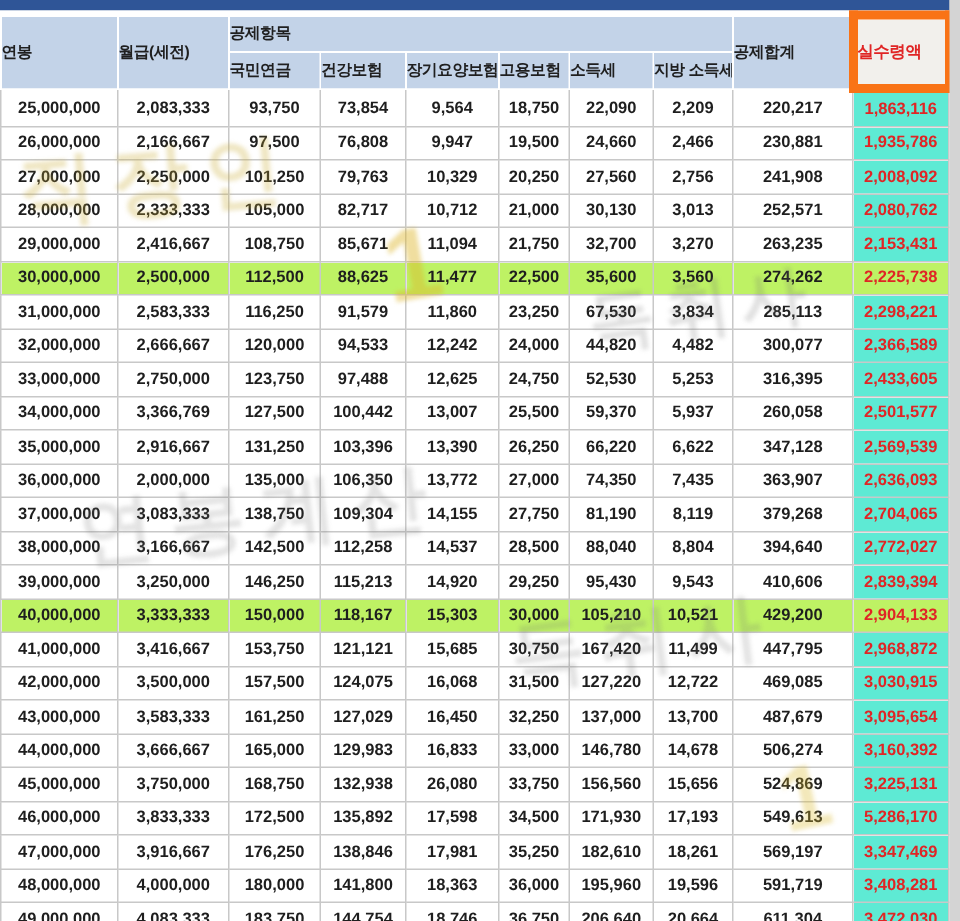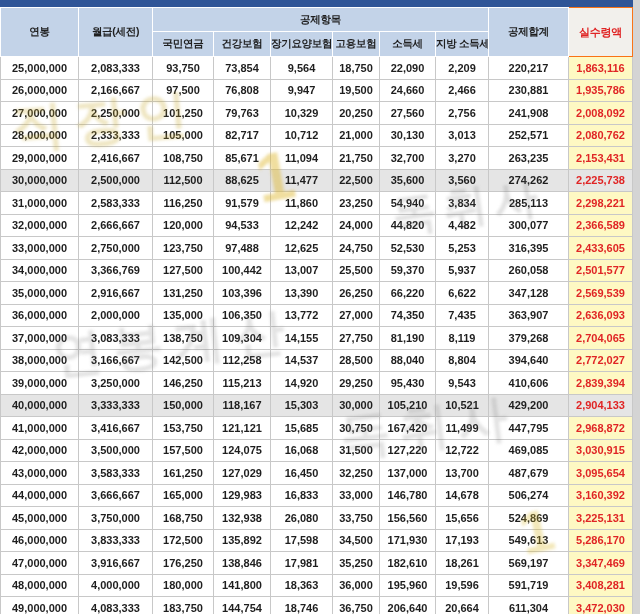--- a/index.html
+++ b/index.html
@@ -13,36 +13,36 @@
     background:#2F5597;border-bottom:1px solid #fff;
   }
   table.salary{
     position:absolute;left:0;top:7px;width:633px;
     border-collapse:collapse;table-layout:fixed;
     background:#fff;border:1px solid #7e7e7e;
   }
   thead td{
     background:#C3D3E8;border:1px solid #ffffff;
     font-weight:700;font-size:10.5px;letter-spacing:-0.3px;color:#1f1f1f;
-    text-align:center;padding:0;white-space:nowrap;overflow:hidden;
+    text-align:left;padding:0;white-space:nowrap;overflow:hidden;
   }
   thead tr.h1 td{height:23px;}
   thead tr.h2 td{height:24px;}
   thead td.net-h{
-    background:#F2F0EC;color:#E02525;border:1px solid #f97316;
+    background:#F2F0EC;color:#E02525;border:6px solid #f97316;
     font-size:11px;
   }
   tbody td{
     border:1px solid #c8c8c8;
     font-weight:700;font-size:11px;color:#1e1e1e;
     text-align:center;height:21.5px;padding:0;background:#ffffff;
     white-space:nowrap;overflow:hidden;
   }
-  tbody td.net{color:#E02525;background:#fef9c3;}
-  tbody tr.hl td{background:#e5e5e5;}
+  tbody td.net{color:#E02525;background:#5eead4;}
+  tbody tr.hl td{background:#bef264;}
   .wm{
     position:absolute;font-weight:700;pointer-events:none;
     filter:blur(1.5px);white-space:nowrap;z-index:5;line-height:1;
   }
   .wm1{left:12px;top:94px;font-size:52px;letter-spacing:10px;color:rgba(202,172,52,0.30);transform:rotate(-5deg);}
   .wm2{left:256px;top:142px;font-size:68px;color:rgba(222,182,42,0.45);transform:rotate(-10deg);}
   .wm3{left:392px;top:184px;font-size:44px;letter-spacing:7px;color:rgba(115,115,115,0.22);transform:rotate(-8deg);}
   .wm4{left:52px;top:318px;font-size:50px;letter-spacing:11px;color:rgba(115,115,115,0.20);transform:rotate(-6deg);}
   .wm5{left:340px;top:402px;font-size:50px;letter-spacing:9px;color:rgba(115,115,115,0.20);transform:rotate(-7deg);}
   .wm6{left:520px;top:502px;font-size:60px;color:rgba(220,185,45,0.33);transform:rotate(-12deg);}
@@ -159,21 +159,21 @@
         <td>274,262</td>
         <td class="net">2,225,738</td>
       </tr>
       <tr>
         <td>31,000,000</td>
         <td>2,583,333</td>
         <td>116,250</td>
         <td>91,579</td>
         <td>11,860</td>
         <td>23,250</td>
-        <td>54,940</td>
+        <td>67,530</td>
         <td>3,834</td>
         <td>285,113</td>
         <td class="net">2,298,221</td>
       </tr>
       <tr>
         <td>32,000,000</td>
         <td>2,666,667</td>
         <td>120,000</td>
         <td>94,533</td>
         <td>12,242</td>

